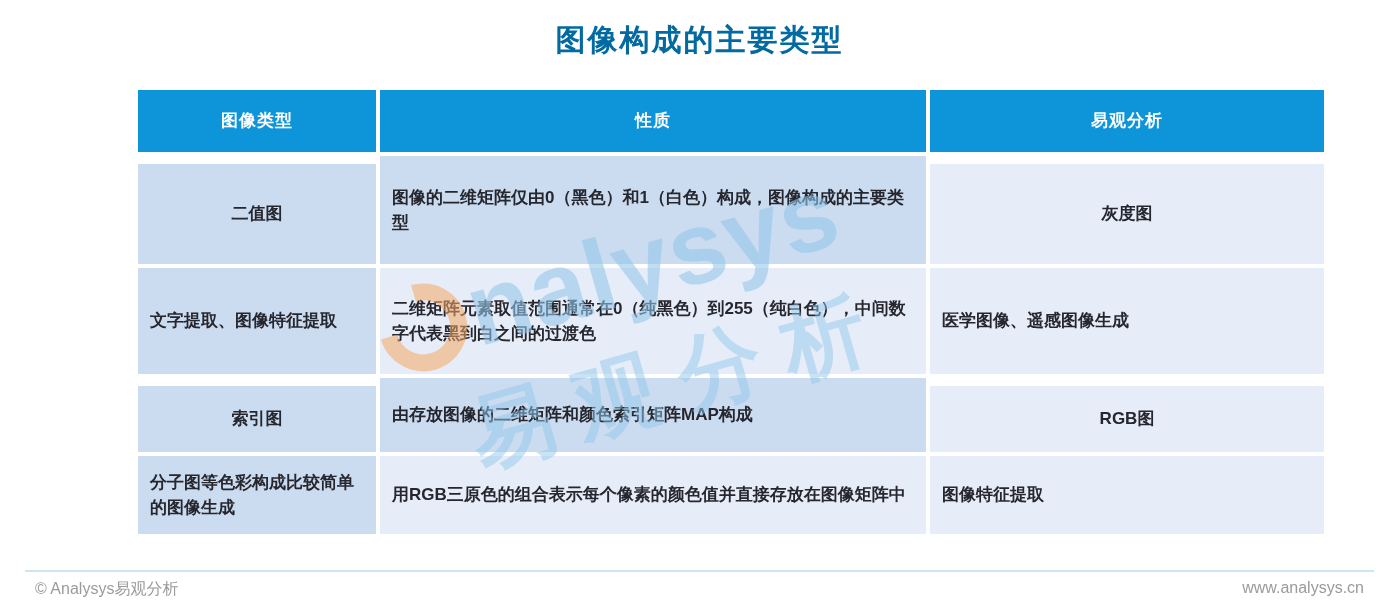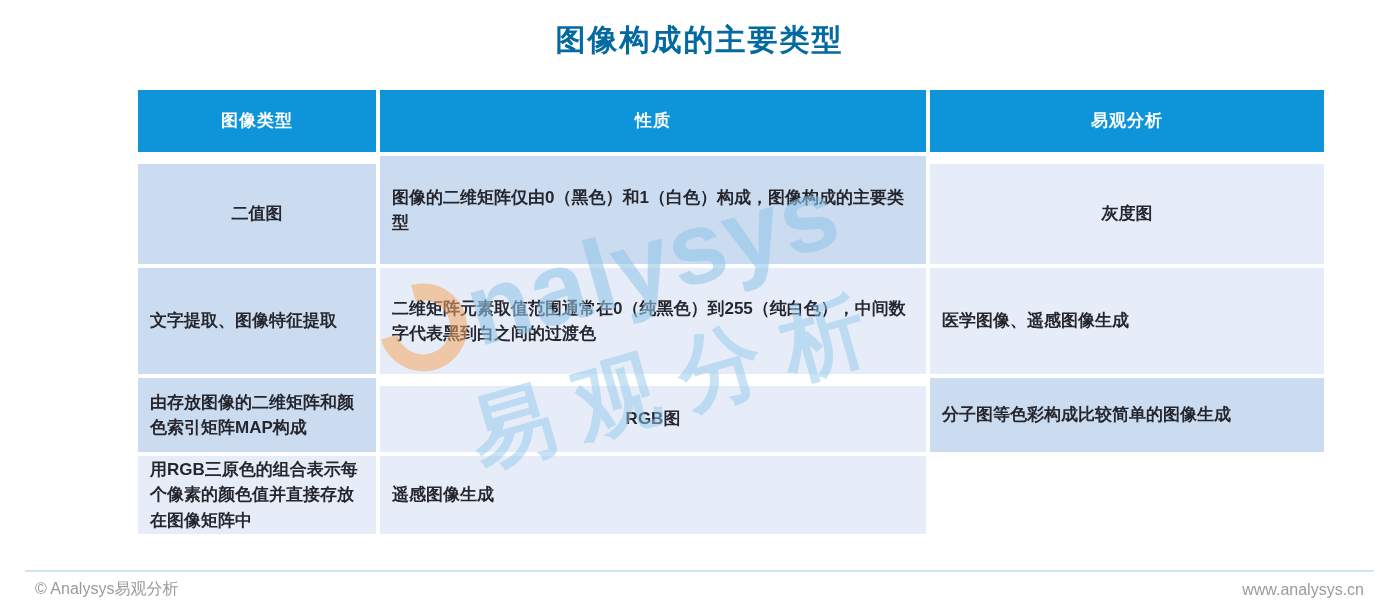--- a/index.html
+++ b/index.html
@@ -86,21 +86,20 @@
     position: absolute;
     left: 25px; right: 25px; top: 570px;
     height: 2px;
     background: #cde6f0;
   }
   .footer {
     position: absolute;
     left: 35px; right: 35px; top: 579px;
     display: flex;
     justify-content: space-between;
-    align-items: center;
     font-size: 16px;
     color: #9b9b9b;
   }
 </style>
 </head>
 <body>
 
 <h1 class="title">图像构成的主要类型</h1>
 
 <div class="table">
@@ -109,26 +108,27 @@
   <div class="cell th">易观分析</div>
 
   <div class="cell row-a c-type">二值图</div>
   <div class="cell row-a c-prop">图像的二维矩阵仅由0（黑色）和1（白色）构成，图像构成的主要类型</div>
   <div class="cell row-b c-type">灰度图</div>
 
   <div class="cell row-a c-app">文字提取、图像特征提取</div>
   <div class="cell row-b c-prop">二维矩阵元素取值范围通常在0（纯黑色）到255（纯白色），中间数字代表黑到白之间的过渡色</div>
   <div class="cell row-b c-app">医学图像、遥感图像生成</div>
 
+  <div class="cell row-a c-type">索引图</div>
   <div class="cell row-a c-prop">由存放图像的二维矩阵和颜色索引矩阵MAP构成</div>
   <div class="cell row-b c-type">RGB图</div>
 
   <div class="cell row-a c-app">分子图等色彩构成比较简单的图像生成</div>
   <div class="cell row-b c-prop">用RGB三原色的组合表示每个像素的颜色值并直接存放在图像矩阵中</div>
-  <div class="cell row-b c-app">遥感图像生成</div>
+  <div class="cell row-b c-app">图像特征提取</div>
 </div>
 
 <div class="watermark">
   <div class="wm-line1">
     <span class="wm-ring"></span>
     <span class="wm-latin">nalysys</span>
   </div>
   <div class="wm-cjk">易观分析</div>
 </div>
 

